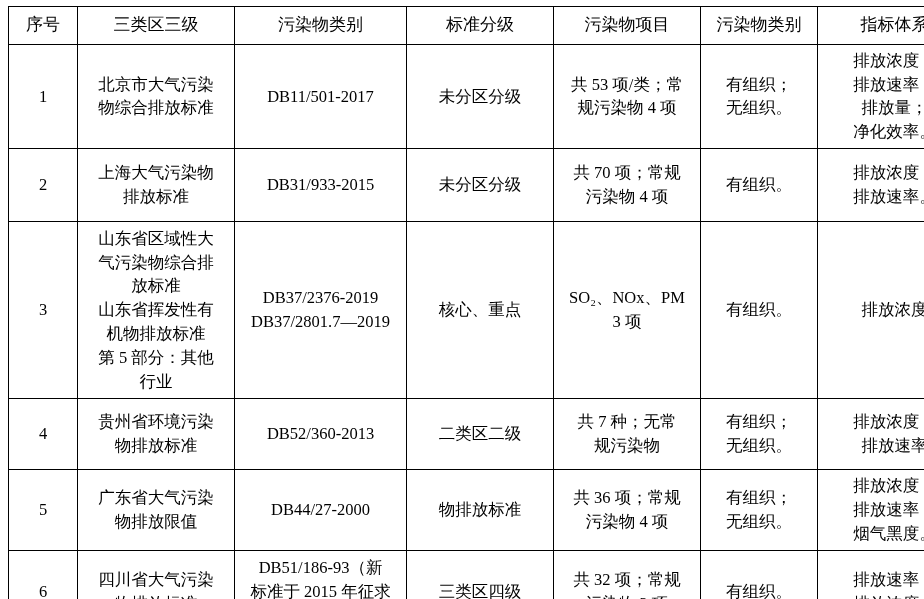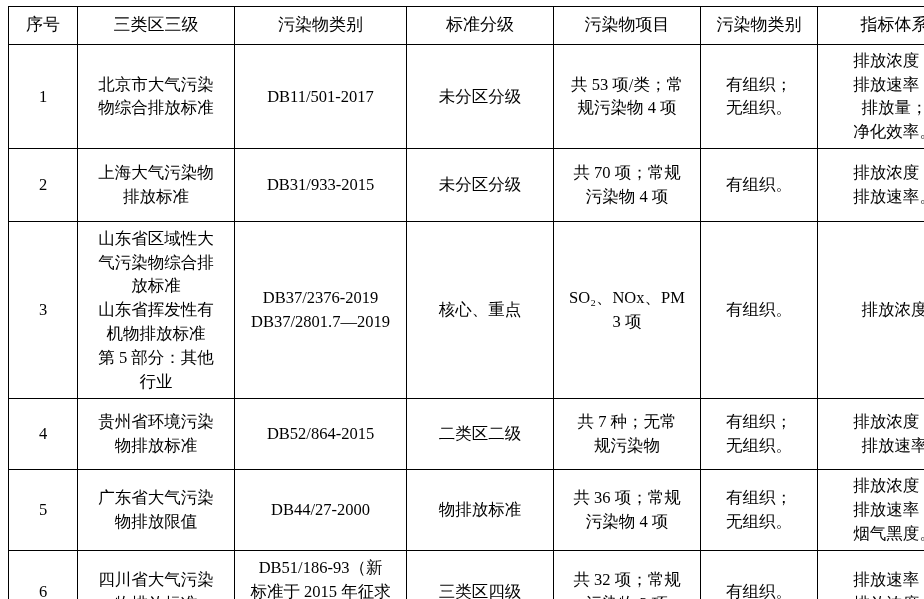--- a/index.html
+++ b/index.html
@@ -120,21 +120,21 @@
         <td class="cell-lines">核心、重点</td>
         <td class="cell-lines">SO₂、NOx、PM
 3 项</td>
         <td class="cell-lines">有组织。</td>
         <td class="cell-lines">排放浓度</td>
       </tr>
       <tr class="row-4">
         <td class="cell-lines">4</td>
         <td class="cell-lines">贵州省环境污染
 物排放标准</td>
-        <td class="cell-lines code-cell">DB52/864-2015</td>
+        <td class="cell-lines code-cell">DB52/360-2013</td>
         <td class="cell-lines">二类区二级</td>
         <td class="cell-lines">共 7 种；无常
 规污染物</td>
         <td class="cell-lines">有组织；
 无组织。</td>
         <td class="cell-lines">排放浓度；
 排放速率</td>
       </tr>
       <tr class="row-5">
         <td class="cell-lines">5</td>

